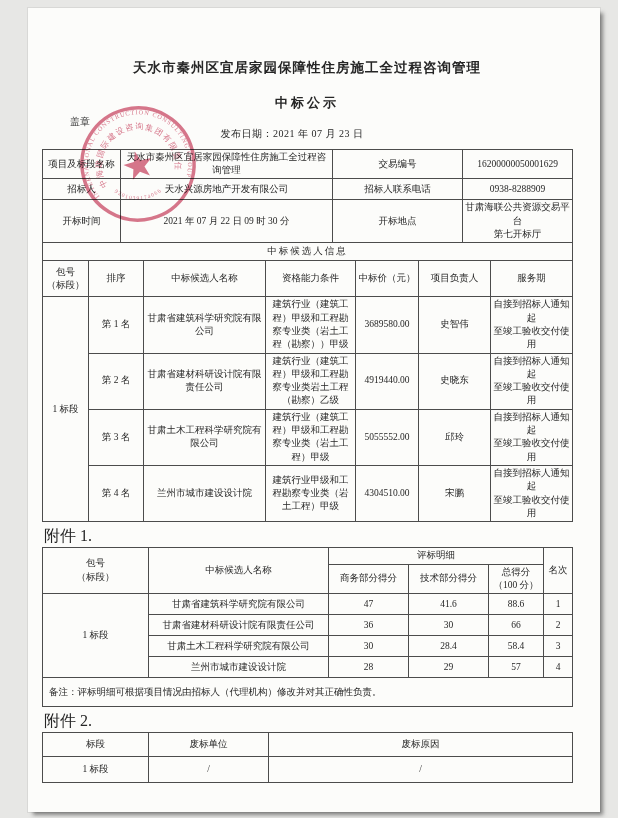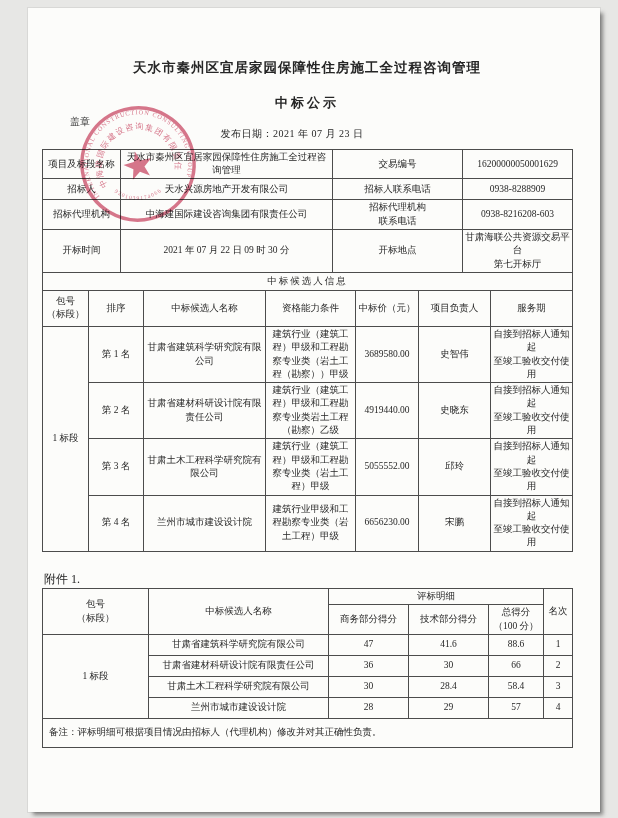--- a/index.html
+++ b/index.html
@@ -27,21 +27,21 @@
     margin:15px 30px 8px 0;font-size:10px;text-align:center;letter-spacing:.5px;
   }
   table{border-collapse:collapse;width:530px;table-layout:fixed;background:transparent;}
   td,th{
     border:1px solid #4c4c4c;font-size:9.5px;font-weight:normal;
     text-align:center;vertical-align:middle;padding:1px 2px;line-height:1.4;
     overflow:hidden;
   }
   .preline{white-space:pre-line;}
   .band td{height:15px;letter-spacing:2px;}
-  .att-label{font-size:12px;margin:20px 0 2px 2px;line-height:1.2;}
+  .att-label{font-size:16px;margin:4px 0 2px 2px;line-height:1.2;}
   .note-cell{text-align:left;padding-left:6px;height:26px;}
   .t2{margin-top:-1px;}
   
   .stamp-hint{
     position:absolute;left:42px;top:107px;font-size:10px;color:#3c3c3c;z-index:3;text-align:center;
   }
   .seal{
     position:absolute;left:50px;top:96px;width:120px;height:120px;z-index:5;
     color:#cf5570;opacity:.8;mix-blend-mode:multiply;pointer-events:none;
     transform:rotate(-14deg);
@@ -94,27 +94,20 @@
         <td>天水市秦州区宜居家园保障性住房施工全过程咨询管理</td>
         <td>交易编号</td>
         <td>16200000050001629</td>
       </tr>
       <tr style="height:21px">
         <td>招标人</td>
         <td>天水兴源房地产开发有限公司</td>
         <td>招标人联系电话</td>
         <td>0938-8288909</td>
       </tr>
-      <tr style="height:26px">
-        <td>招标代理机构</td>
-        <td>中海建国际建设咨询集团有限责任公司</td>
-        <td class="preline">招标代理机构
-联系电话</td>
-        <td>0938-8216208-603</td>
-      </tr>
       <tr style="height:27px">
         <td>开标时间</td>
         <td>2021 年 07 月 22 日 09 时 30 分</td>
         <td>开标地点</td>
         <td class="preline">甘肃海联公共资源交易平台
 第七开标厅</td>
       </tr>
     </tbody>
       </table>
 
@@ -167,21 +160,21 @@
         <td>建筑行业（建筑工程）甲级和工程勘察专业类（岩土工程）甲级</td>
         <td>5055552.00</td>
         <td>邱玲</td>
         <td class="preline">自接到招标人通知起
 至竣工验收交付使用</td>
       </tr>
       <tr style="height:34px">
         <td>第 4 名</td>
         <td>兰州市城市建设设计院</td>
         <td>建筑行业甲级和工程勘察专业类（岩土工程）甲级</td>
-        <td>6656230.00</td>
+        <td>4304510.00</td>
         <td>宋鹏</td>
         <td class="preline">自接到招标人通知起
 至竣工验收交付使用</td>
       </tr>
     </tbody>
       </table>
 
     <div class="att-label">附件 1.</div>
 
     <table class="t3">
@@ -235,16 +228,36 @@
         <td>29</td>
         <td>57</td>
         <td>4</td>
       </tr>
       <tr>
         <td colspan="6" class="note-cell">备注：评标明细可根据项目情况由招标人（代理机构）修改并对其正确性负责。</td>
       </tr>
     </tbody>
       </table>
 
-
+    <div class="att-label">附件 2.</div>
+
+    <table class="t4">
+      <colgroup>
+          <col style="width:106px">
+          <col style="width:120px">
+          <col style="width:304px">
+        </colgroup>
+      <tbody>
+          <tr style="height:24px">
+        <td>标段</td>
+        <td>废标单位</td>
+        <td>废标原因</td>
+      </tr>
+      <tr style="height:26px">
+        <td>1 标段</td>
+        <td>/</td>
+        <td>/</td>
+      </tr>
+    </tbody>
+      </table>
 
   </div>
 </div>
 
 </body></html>

